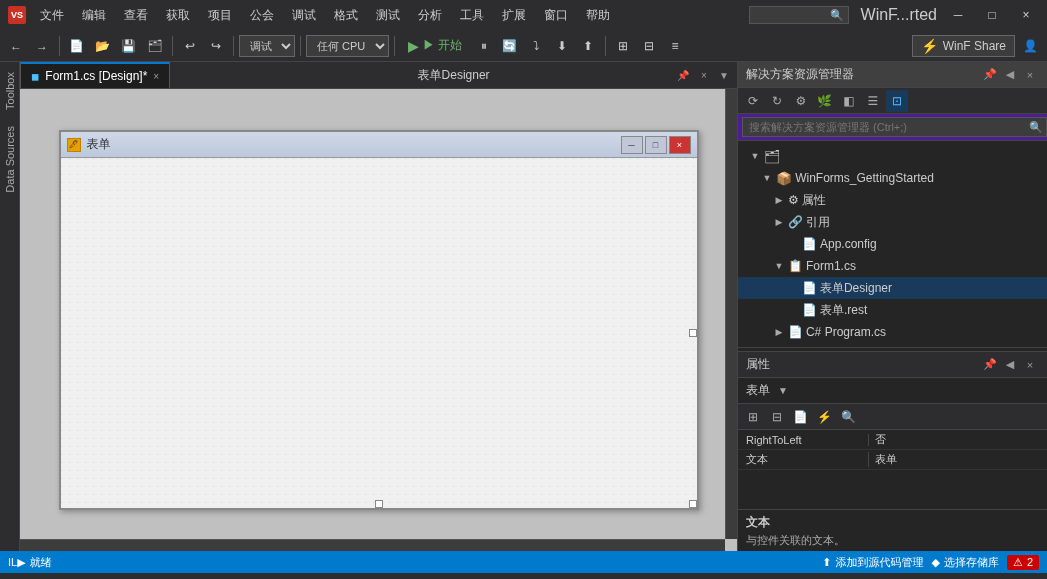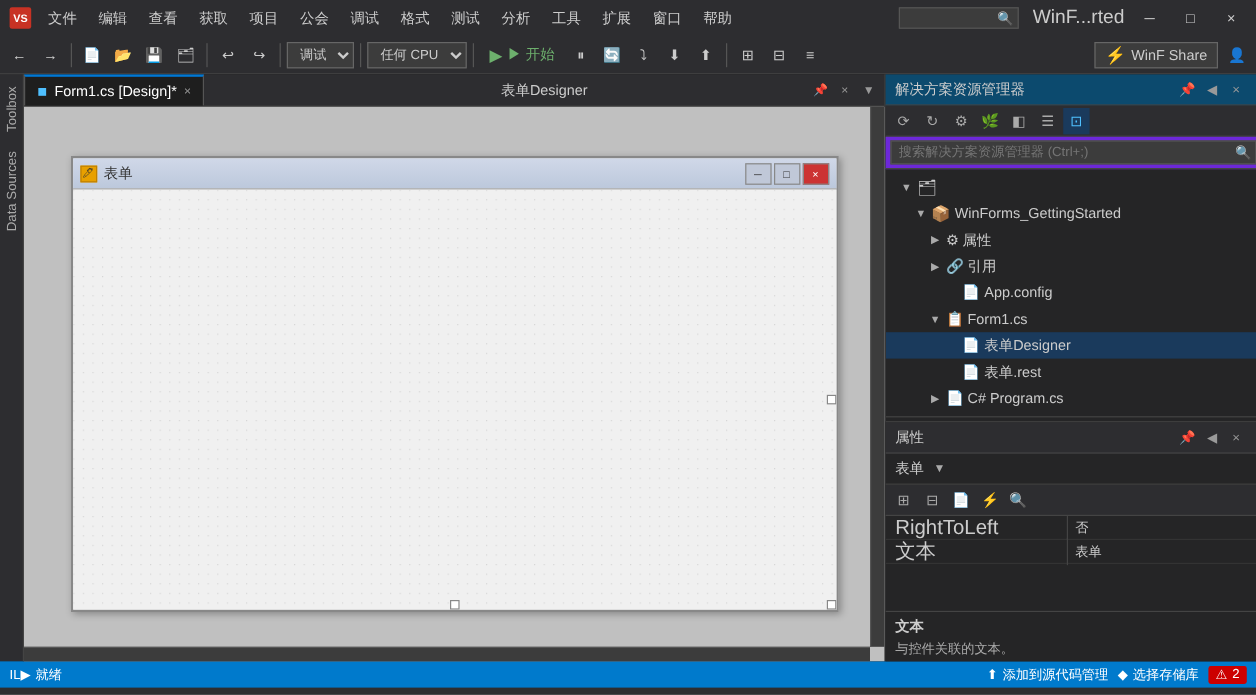--- a/index.html
+++ b/index.html
@@ -214,21 +214,21 @@
 
     
     .right-panel {
       width: 310px;
       background: #252526;
       border-left: 1px solid #444;
       display: flex; flex-direction: column;
     }
     .panel-header {
       height: 26px;
-      background: #0c4a6e;
+      background: #404040;
       display: flex; align-items: center;
       padding: 0 8px;
       border-bottom: 1px solid #444;
       justify-content: center;
     }
     .panel-title {
       color: #ccc; font-size: 12px; flex: 1;
     }
     .panel-header-btns {
       display: flex; gap: 2px;
@@ -300,22 +300,22 @@
     .props-subject-type {
       color: #ccc; font-size: 12px; flex: 1;
     }
     .props-subject-dropdown { color: #aaa; font-size: 10px; }
     .props-table { flex: 1; overflow-y: auto; }
     .prop-row {
       display: flex; height: 20px; align-items: center;
       border-bottom: 1px solid #333;
     }
     .prop-name {
-      width: 152px; padding: 0 8px;
-      color: #ccc; font-size: 17px; border-right: 1px solid #444;
+      width: 131px; padding: 0 8px;
+      color: #ccc; font-size: 11px; border-right: 1px solid #444;
       overflow: hidden; white-space: nowrap;
     }
     .prop-value {
       flex: 1; padding: 0 6px;
       color: #ccc; font-size: 11px;
     }
     .props-desc {
       height: 42px; padding: 4px 8px;
       border-top: 1px solid #444; background: #252526;
     }
@@ -512,21 +512,21 @@
     <div class="panel-toolbar">
       <div class="ptbtn">⟳</div>
       <div class="ptbtn">↻</div>
       <div class="ptbtn">⚙</div>
       <div class="ptbtn">🌿</div>
       <div class="ptbtn">◧</div>
       <div class="ptbtn">☰</div>
       <div class="ptbtn active">⊡</div>
     </div>
 
-    <div style="display:flex;align-items:center;padding:3px 4px;background:#6d28d9;border-bottom:1px solid #444;">
+    <div style="display:flex;align-items:center;padding:3px 4px;background:#4c1d95;border-bottom:1px solid #444;">
       <input class="search-box-sol" type="text" placeholder="搜索解决方案资源管理器 (Ctrl+;)" style="">
       <span style="color:#aaa;font-size:11px;margin-left:-18px;">🔍</span>
     </div>
 
     <div class="tree-area">
 
       <div class="tree-item">
         <span class="tree-indent" style="width:4px"></span>
         <span class="tree-arrow">▼</span>
         <span style="font-size:13px">🗂</span>

